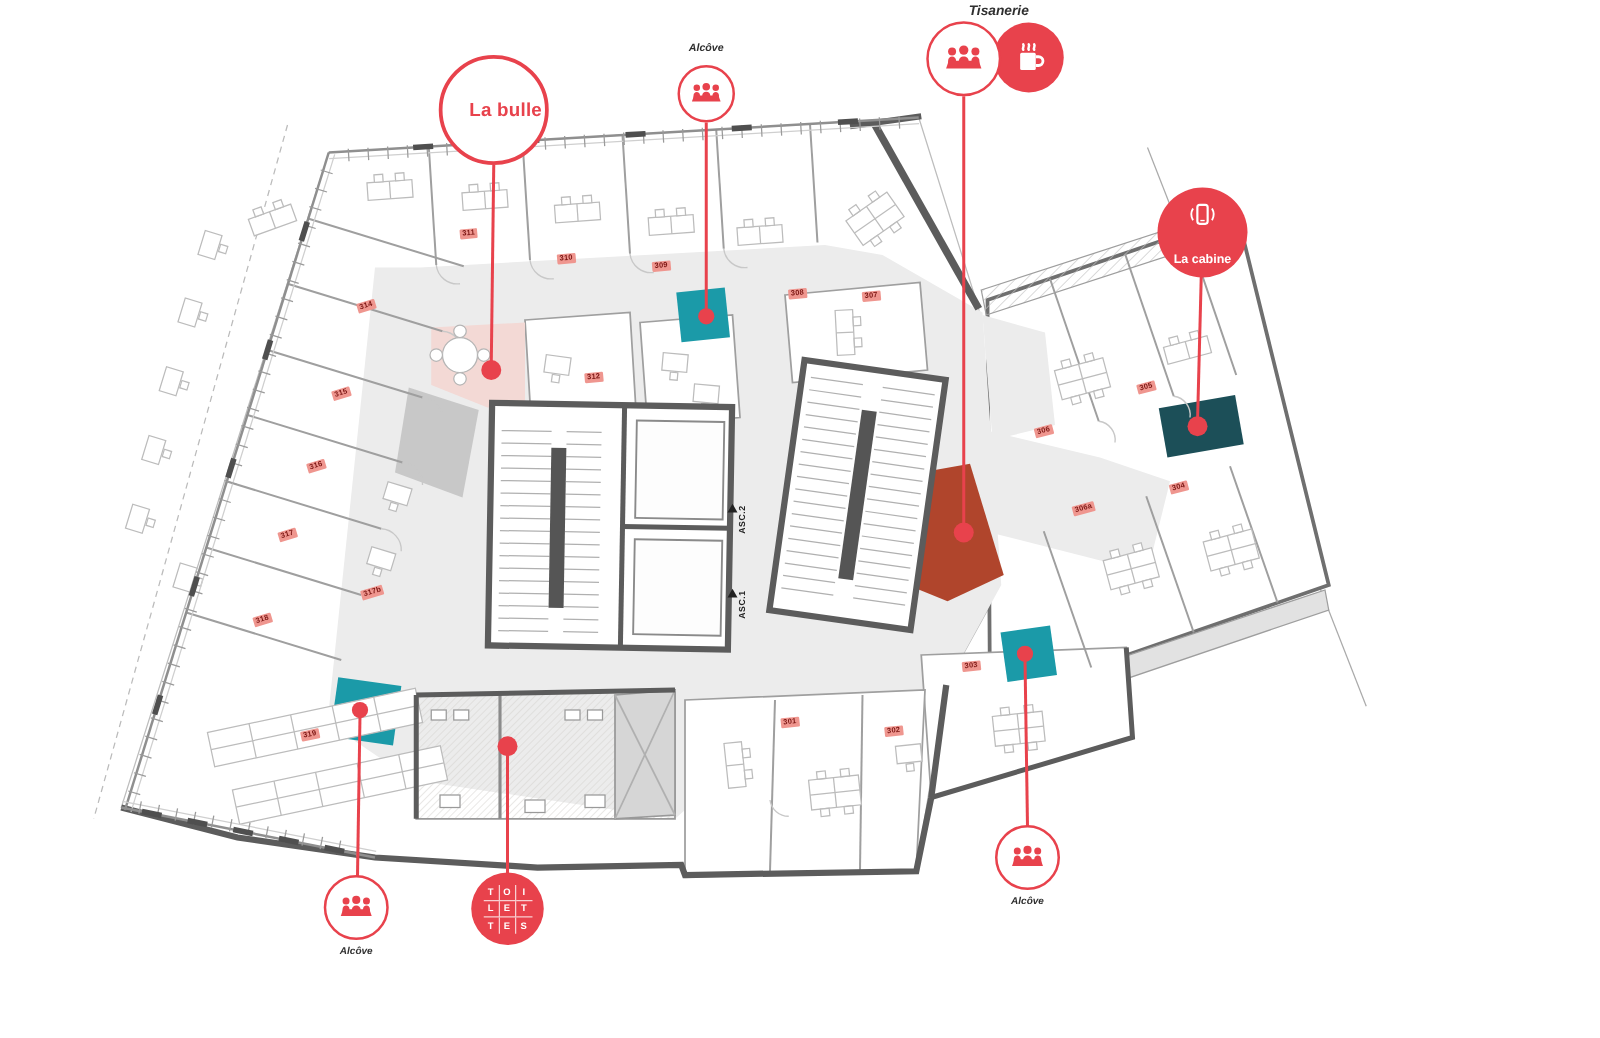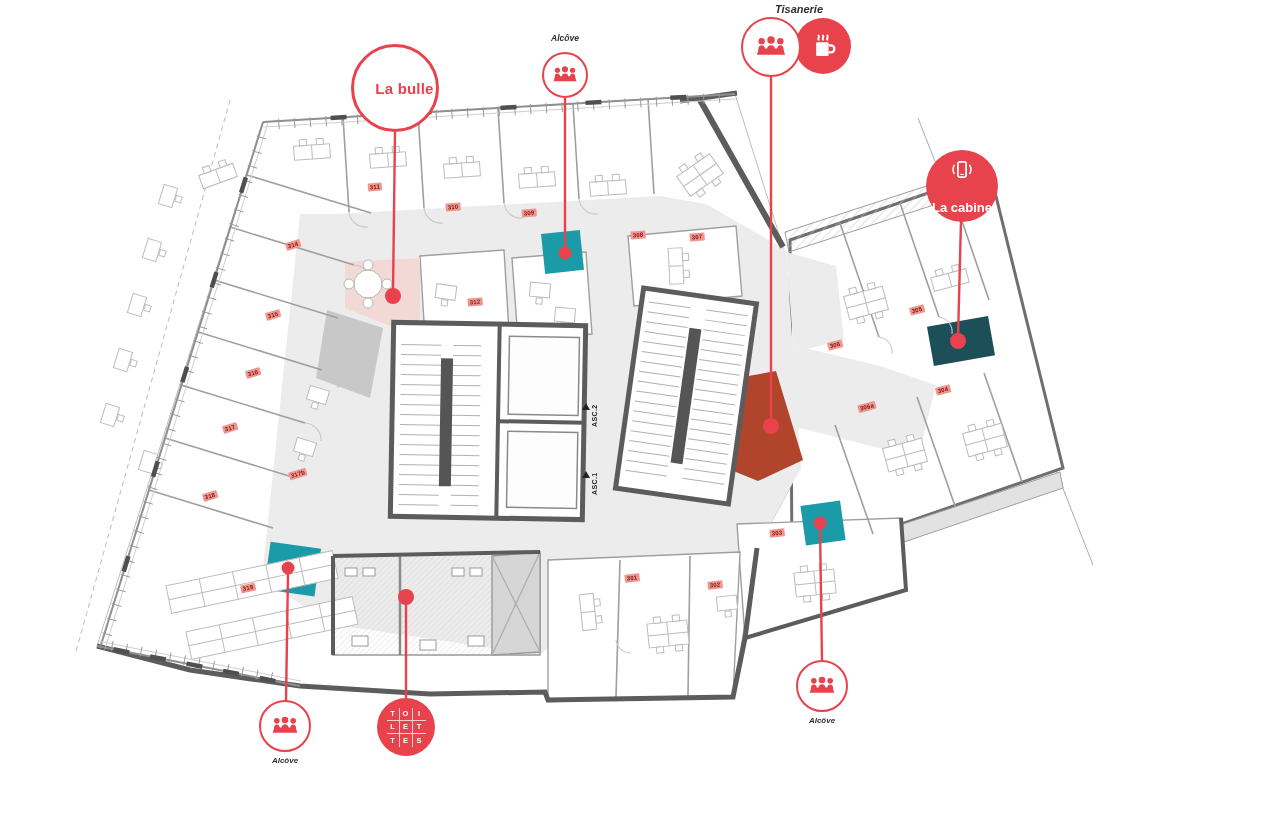--- a/index.html
+++ b/index.html
@@ -5,21 +5,21 @@
   html,body{margin:0;padding:0;background:#ffffff;}
   body{width:1280px;height:830px;font-family:"Liberation Sans",sans-serif;}
   .stage{position:relative;width:1280px;height:830px;overflow:hidden;background:#fff;}
   svg.plan{position:absolute;left:0;top:0;}
   
   .marker{position:absolute;display:flex;align-items:center;justify-content:center;
           border-radius:50%;box-sizing:border-box;}
   .outlined{background:#fff;border:2.5px solid var(--red);}
   .filled{background:var(--red);flex-direction:column;}
   .bulle-text{color:var(--red);font-weight:bold;font-size:15px;letter-spacing:.2px;padding-left:19px;}
-  .cabine-text{color:#fff;font-weight:bold;font-size:13px;margin-top:17px;}
+  .cabine-text{color:#fff;font-weight:bold;font-size:10px;margin-top:17px;}
   .mlabel{position:absolute;text-align:center;font-weight:bold;color:#2f2f2f;font-style:italic;}
   .toil-grid{display:grid;grid-template-columns:repeat(3,13px);grid-template-rows:repeat(3,13px);}
   .toil-grid span{display:flex;align-items:center;justify-content:center;color:#fff;
       font-size:7.5px;font-weight:bold;border-right:.6px solid rgba(255,255,255,.75);
       border-bottom:.6px solid rgba(255,255,255,.75);}
   .toil-grid span:nth-child(3n){border-right:none;}
   .toil-grid span:nth-child(n+7){border-bottom:none;}
   
   .badge{position:absolute;background:#ef968f;color:#7c1714;font-size:6px;line-height:1;
          font-weight:bold;padding:1px 2px;border-radius:1px;letter-spacing:.2px;

